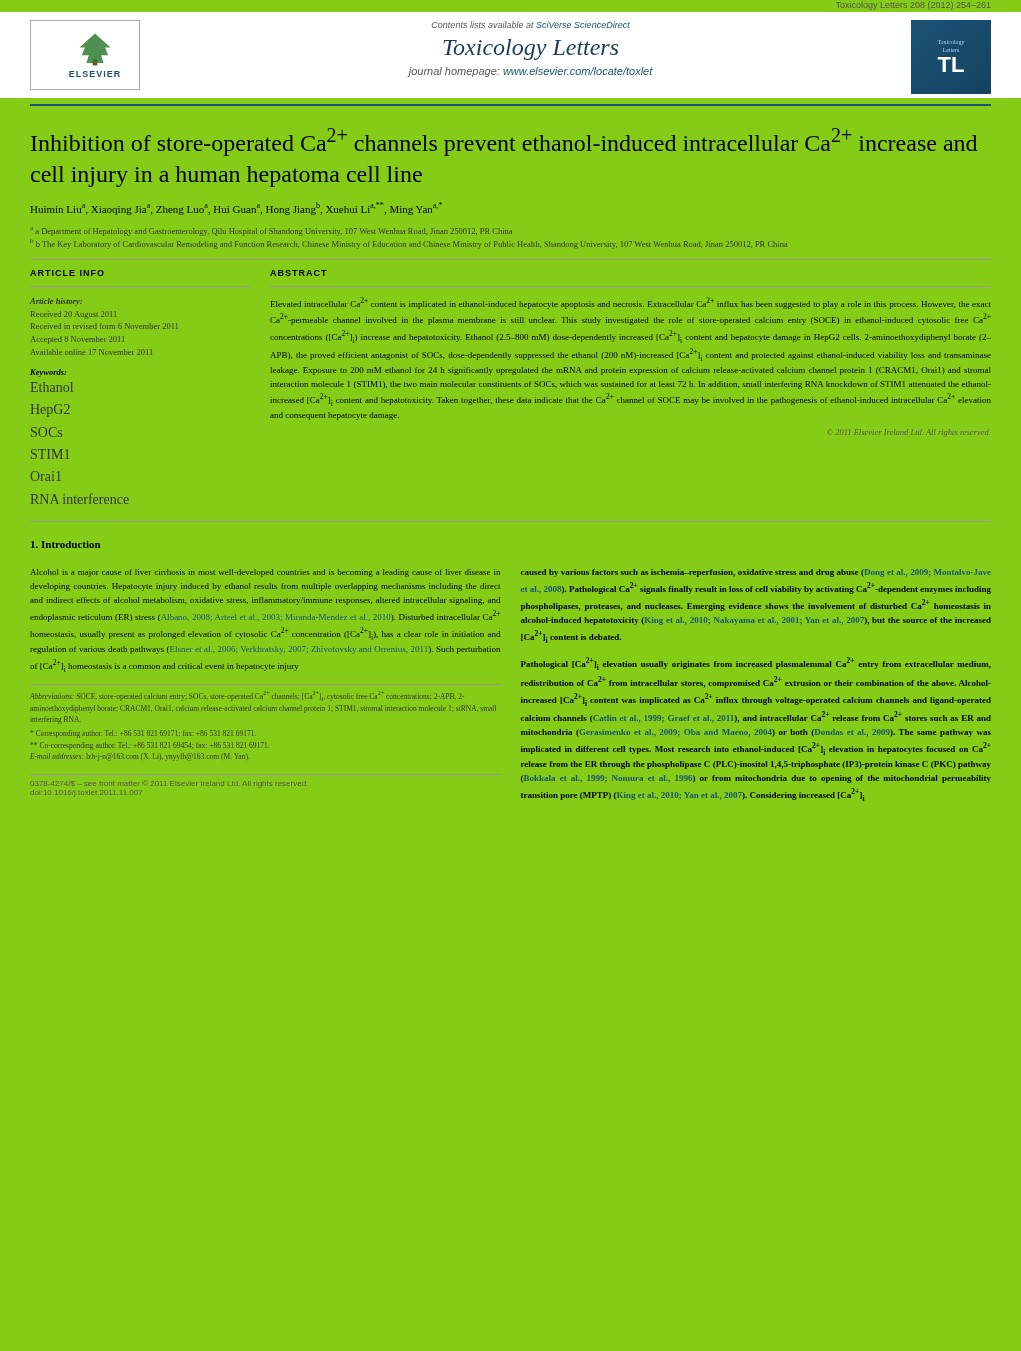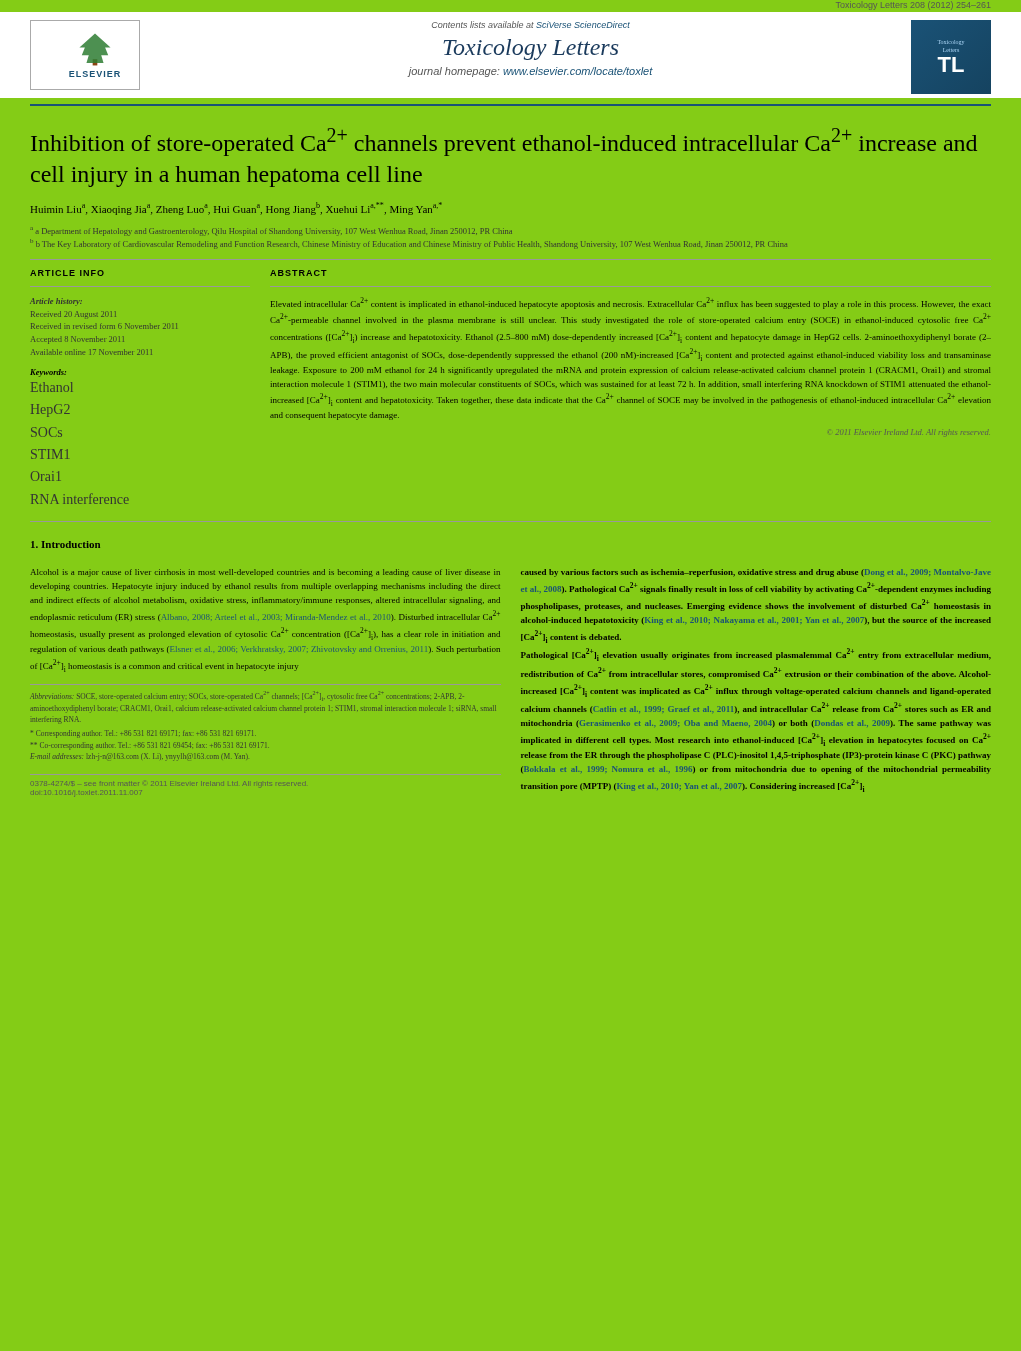--- a/index.html
+++ b/index.html
@@ -394,20 +394,20 @@
           <div class="bottom-bar">
             <div>0378-4274/$ – see front matter © 2011 Elsevier Ireland Ltd. All rights reserved.</div>
             <div>doi:10.1016/j.toxlet.2011.11.007</div>
           </div>
         </div>
 
         <div class="intro-right">
           <div class="body-text">
             caused by various factors such as ischemia–reperfusion, oxidative stress and drug abuse (<span class="ref">Dong et al., 2009; Montalvo-Jave et al., 2008</span>). Pathological Ca<sup>2+</sup> signals finally result in loss of cell viability by activating Ca<sup>2+</sup>-dependent enzymes including phospholipases, proteases, and nucleases. Emerging evidence shows the involvement of disturbed Ca<sup>2+</sup> homeostasis in alcohol-induced hepatotoxicity (<span class="ref">King et al., 2010; Nakayama et al., 2001; Yan et al., 2007</span>), but the source of the increased [Ca<sup>2+</sup>]<sub>i</sub> content is debated.
           </div>
-          <div class="body-text" style="margin-top:0;">
+          <div class="body-text" style="margin-top:9px;">
             Pathological [Ca<sup>2+</sup>]<sub>i</sub> elevation usually originates from increased plasmalemmal Ca<sup>2+</sup> entry from extracellular medium, redistribution of Ca<sup>2+</sup> from intracellular stores, compromised Ca<sup>2+</sup> extrusion or their combination of the above. Alcohol-increased [Ca<sup>2+</sup>]<sub>i</sub> content was implicated as Ca<sup>2+</sup> influx through voltage-operated calcium channels and ligand-operated calcium channels (<span class="ref">Catlin et al., 1999; Graef et al., 2011</span>), and intracellular Ca<sup>2+</sup> release from Ca<sup>2+</sup> stores such as ER and mitochondria (<span class="ref">Gerasimenko et al., 2009; Oba and Maeno, 2004</span>) or both (<span class="ref">Dondas et al., 2009</span>). The same pathway was implicated in different cell types. Most research into ethanol-induced [Ca<sup>2+</sup>]<sub>i</sub> elevation in hepatocytes focused on Ca<sup>2+</sup> release from the ER through the phospholipase C (PLC)-inositol 1,4,5-triphosphate (IP3)-protein kinase C (PKC) pathway (<span class="ref">Bokkala et al., 1999; Nomura et al., 1996</span>) or from mitochondria due to opening of the mitochondrial permeability transition pore (MPTP) (<span class="ref">King et al., 2010; Yan et al., 2007</span>). Considering increased [Ca<sup>2+</sup>]<sub>i</sub>
           </div>
         </div>
       </div>
     </div>
   </div>
 </div>
 
 </body></html>

